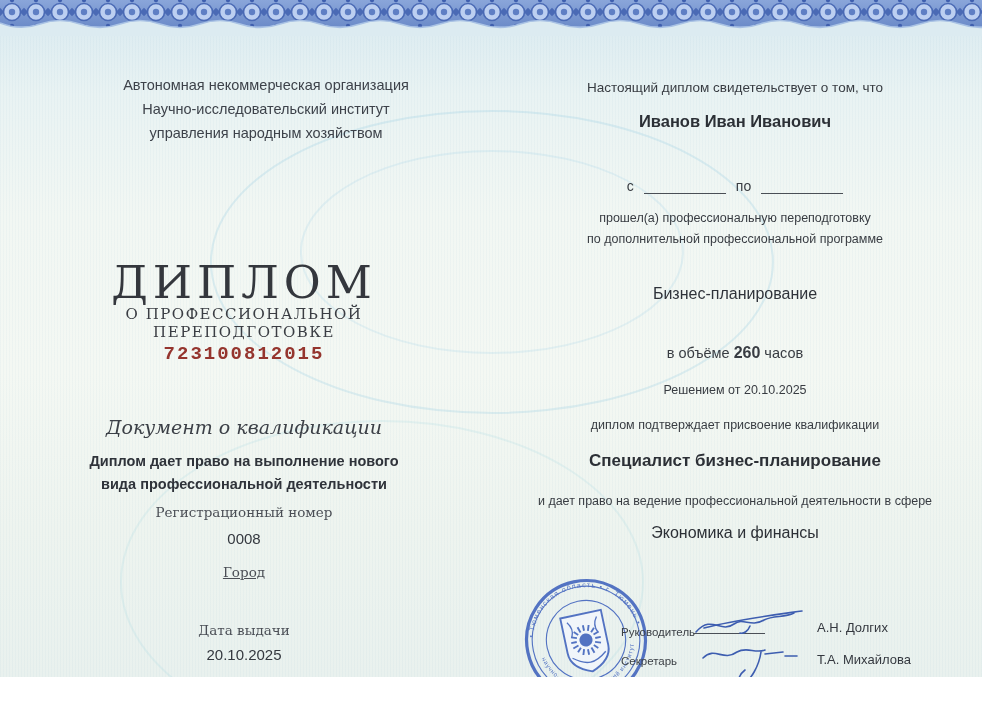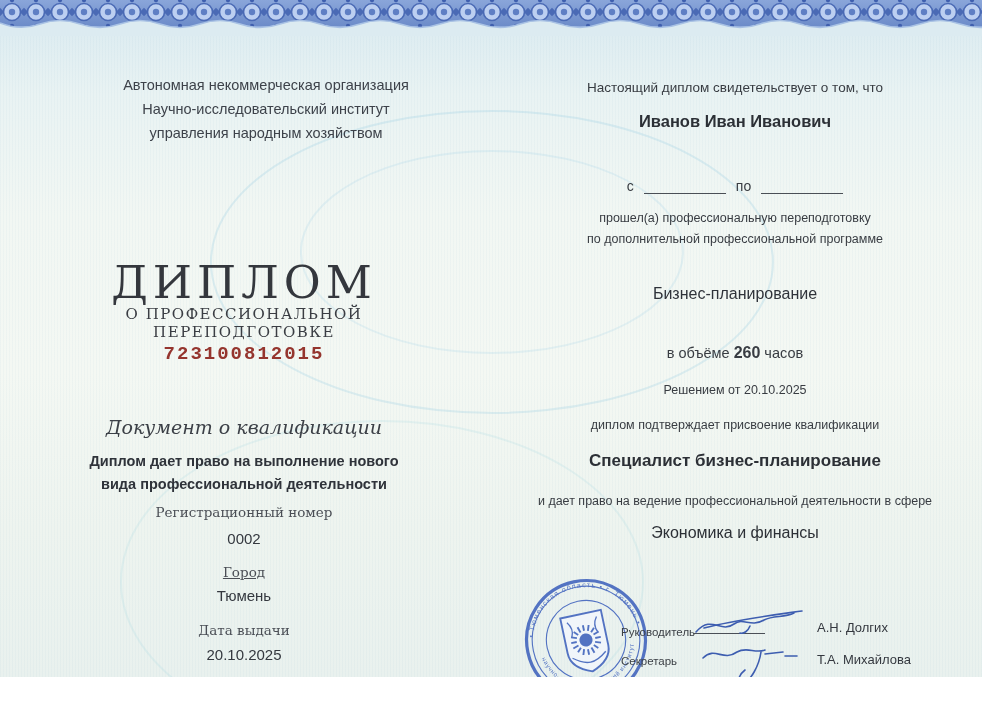--- a/index.html
+++ b/index.html
@@ -103,24 +103,23 @@
   <div class="abs c number">723100812015</div>
 
   <div class="abs c doc-type">Документ о квалификации</div>
 
   <div class="abs c entitlement">
     <div>Диплом дает право на выполнение нового</div>
     <div>вида профессиональной деятельности</div>
   </div>
 
   <div class="abs c field-label reg-label">Регистрационный номер</div>
-  <div class="abs c field-value reg-value">0002</div>
+  <div class="abs c field-value reg-value">0008</div>
 
   <div class="abs c field-label city-label">Город</div>
-  <div class="abs c field-value city-value">Тюмень</div>
 
   <div class="abs c field-label date-label">Дата выдачи</div>
   <div class="abs c field-value date-value">20.10.2025</div>
 
   <div class="abs c r intro">Настоящий диплом свидетельствует о том, что</div>
   <div class="abs c r holder">Иванов Иван Иванович</div>
 
   <div class="abs r fromto">
     <span>с</span>
     <span class="sline"></span>

